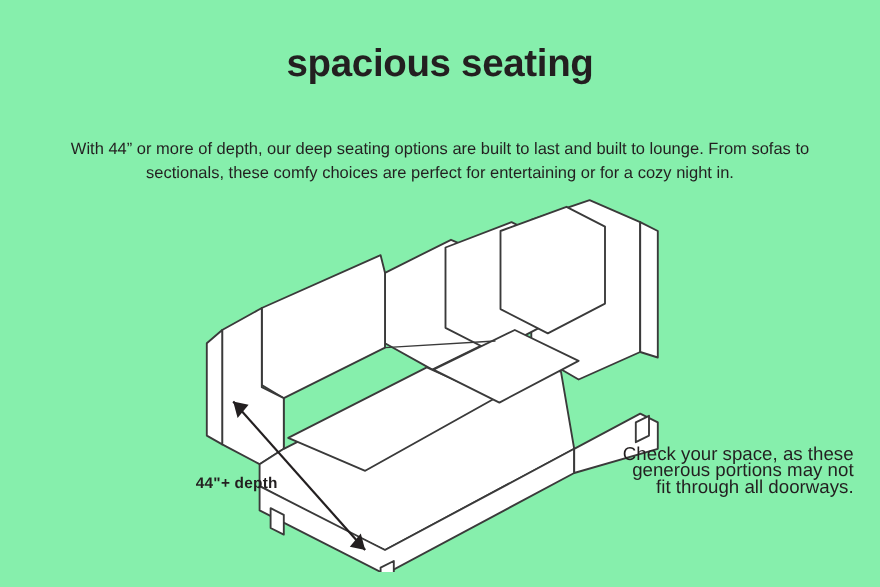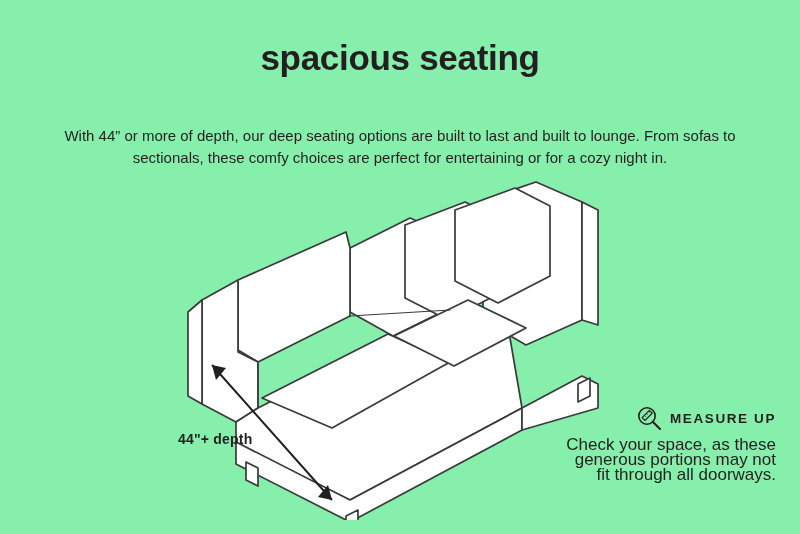--- a/index.html
+++ b/index.html
@@ -130,29 +130,16 @@
         <line x1="62" y1="225" x2="182" y2="360"></line>
         <polygon points="62,225 76,228 66,240" stroke="none"></polygon>
         <polygon points="182,360 168,357 178,345" stroke="none"></polygon>
       </g>
     </svg>
   </div>
 
   <div id="depth-label">44"+ depth</div>
 
   <div id="measure-block">
-    <div id="measure-head">
-      <span class="icon-wrap">
-        <svg width="26" height="26" viewBox="0 0 26 26" fill="none" xmlns="http://www.w3.org/2000/svg">
-          <circle cx="11" cy="11" r="8.2" stroke="#231f20" stroke-width="1.6" fill="none"></circle>
-          <line x1="16.8" y1="16.8" x2="24" y2="24" stroke="#231f20" stroke-width="2" stroke-linecap="round"></line>
-          <path d="M6.2 12.6 L13.4 5.4 L16.2 8.2 L9 15.4 Z" stroke="#231f20" stroke-width="1.2" fill="none"></path>
-          <line x1="8.4" y1="10.4" x2="9.6" y2="11.6" stroke="#231f20" stroke-width="1"></line>
-          <line x1="10.4" y1="8.4" x2="11.6" y2="9.6" stroke="#231f20" stroke-width="1"></line>
-          <line x1="12.4" y1="6.4" x2="13.6" y2="7.6" stroke="#231f20" stroke-width="1"></line>
-        </svg>
-      </span>
-      <span id="measure-title">MEASURE UP</span>
-    </div>
     <div id="measure-body">Check your space, as these generous portions may not fit through all doorways.</div>
   </div>
 
 </div>
 
 </body></html>

